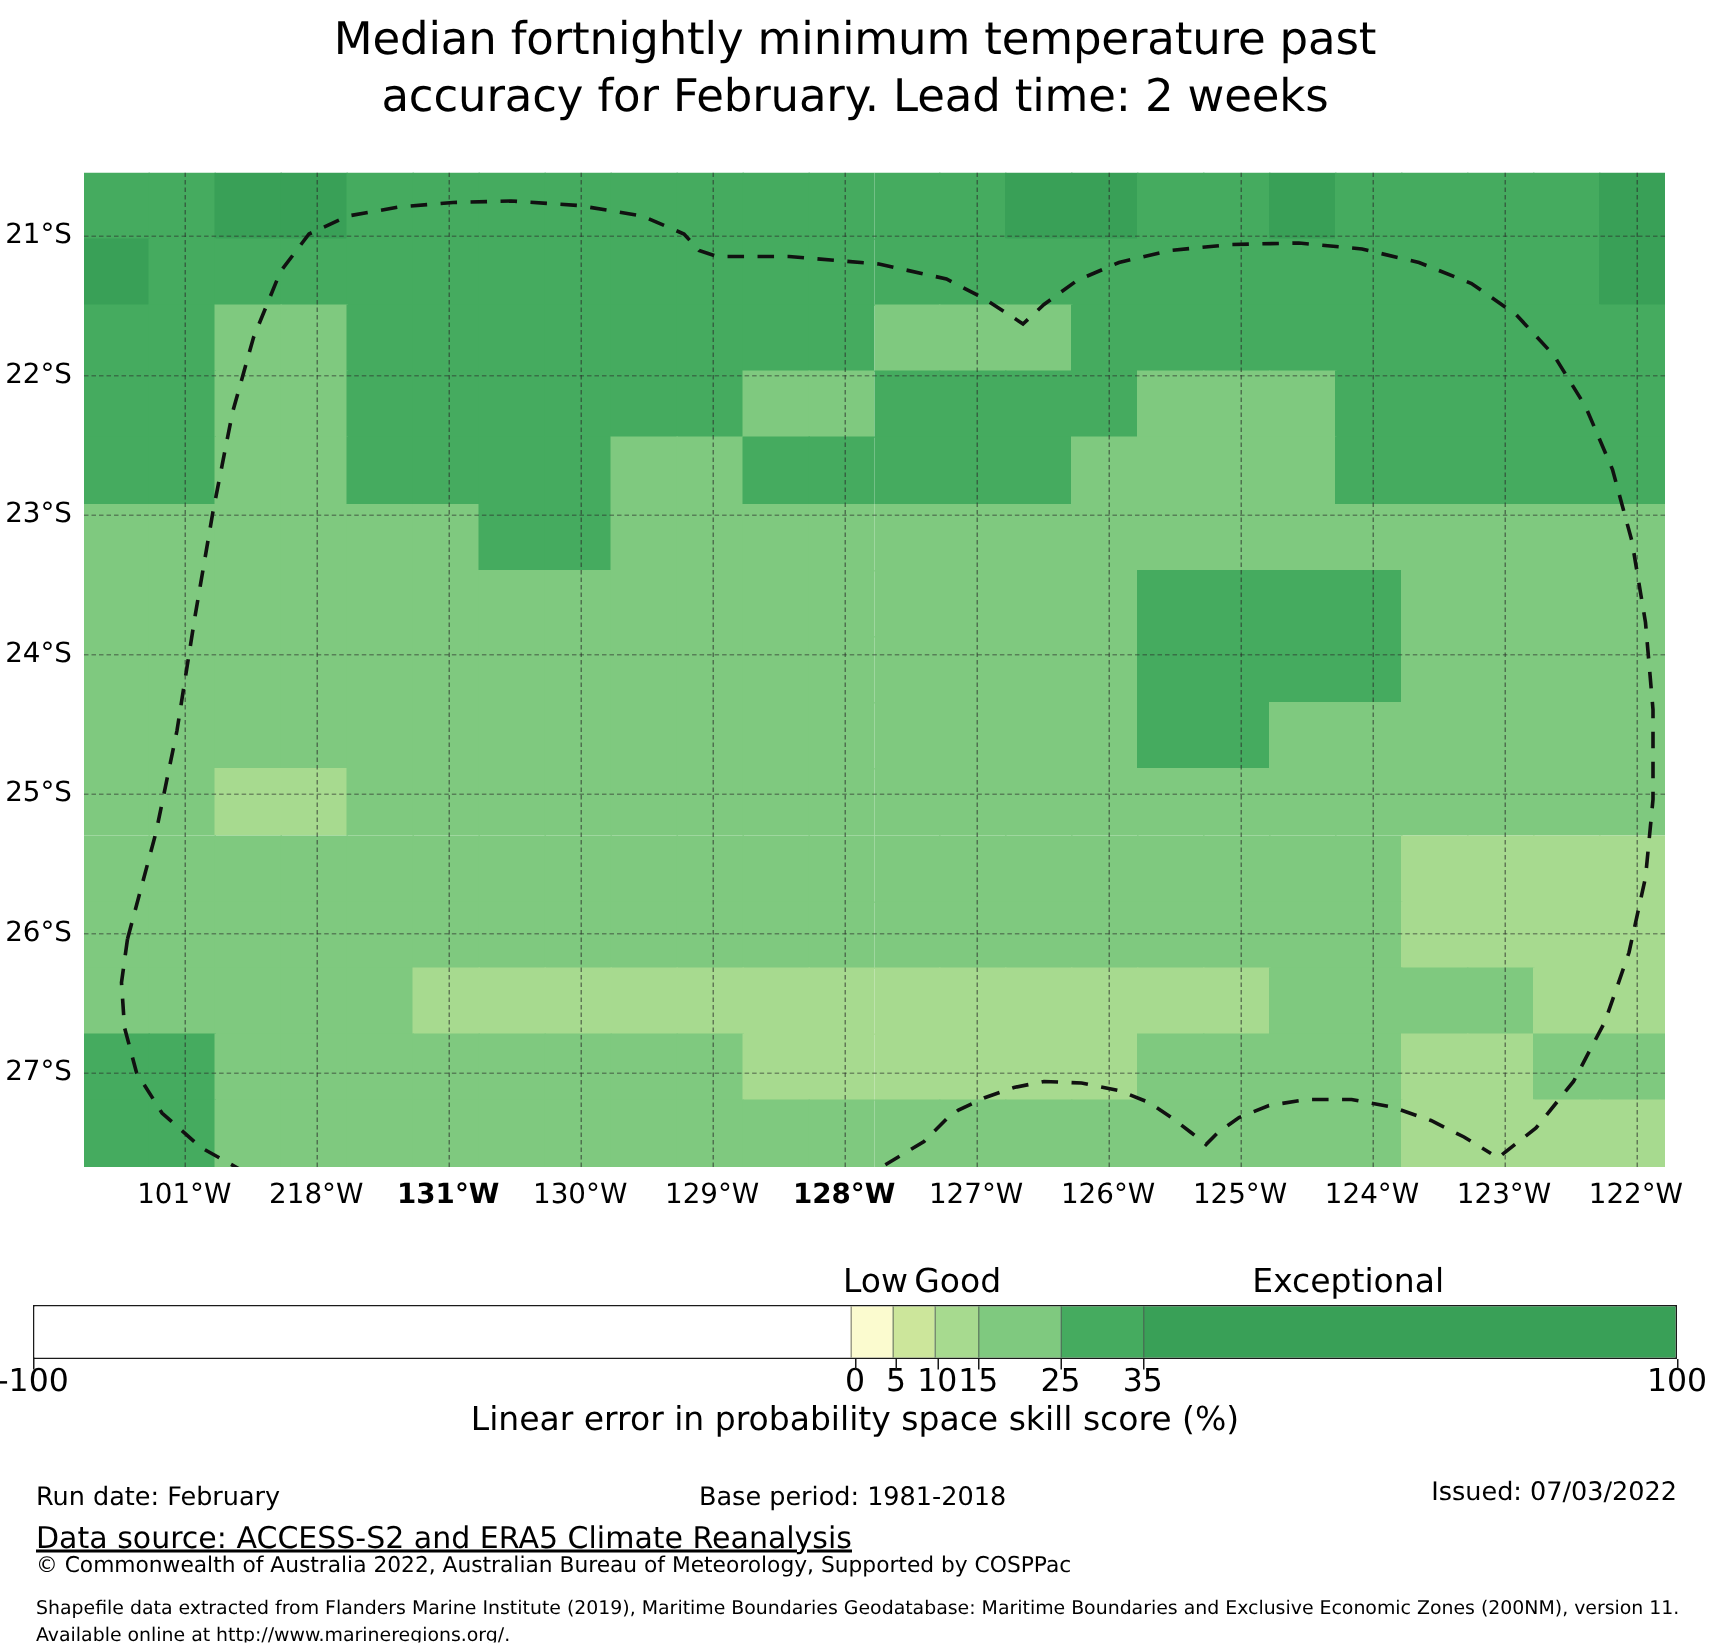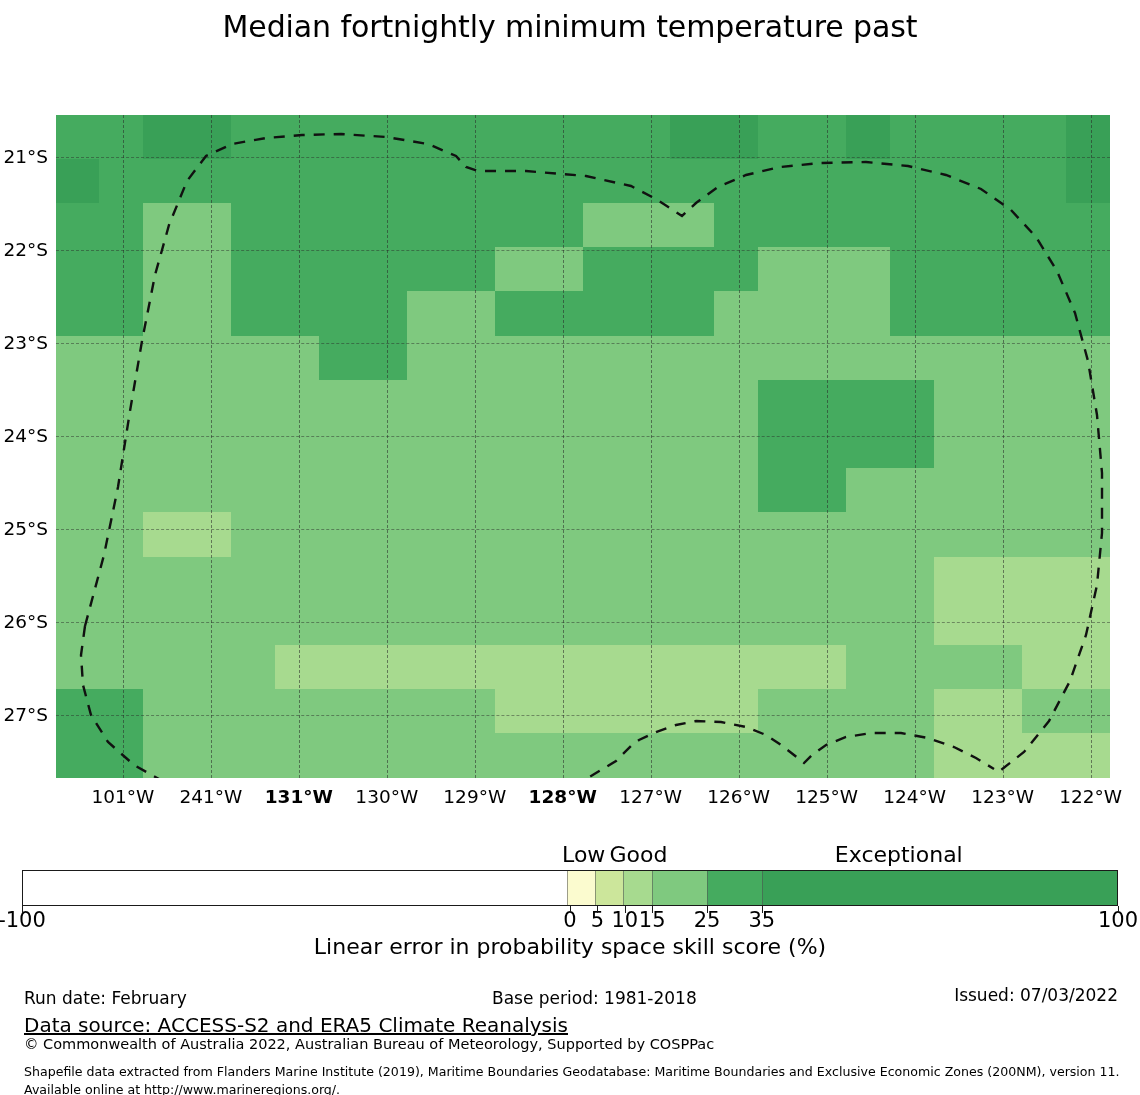--- a/index.html
+++ b/index.html
@@ -61,33 +61,34 @@
   }
   .cbtickmark{position:absolute;top:68px;width:0;height:7px;border-left:1.6px solid #1a1a1a;}
   #cbar-label{
     position:absolute;left:0;top:96px;width:1140px;text-align:center;
     font-size:22px;white-space:pre;
   }
 
   
   #footer{position:absolute;left:0;top:980px;width:1140px;height:115px;}
   .f-run{position:absolute;left:24px;top:8px;font-size:17px;white-space:pre;}
-  .f-base{position:absolute;left:492px;top:8px;font-size:17px;white-space:pre;}
+  .f-base{position:absolute;left:466px;top:8px;font-size:17px;white-space:pre;}
   .f-issued{position:absolute;right:22px;top:5px;font-size:17px;white-space:pre;}
   .f-src{position:absolute;left:24px;top:33px;font-size:20px;white-space:pre;text-decoration:underline;}
   .f-copy{position:absolute;left:24px;top:56px;font-size:14.5px;white-space:pre;}
   .f-shape{position:absolute;left:24px;top:83px;width:1098px;font-size:12.6px;line-height:1.45;}
 </style>
 </head>
 <body>
 
 <div id="figure">
 
   <div id="title">
     <span class="ln">Median fortnightly minimum temperature past</span>
+    <span class="ln">accuracy for February. Lead time: 2 weeks</span>
   </div>
 
   <div id="map-area">
     <div id="cells">
         <div class="cell" style="left: -0.5px; top: -0.5px; width: 44.9167px; height: 45.2px; background: rgb(69, 171, 95);"></div>
         <div class="cell" style="left: 43.4167px; top: -0.5px; width: 44.9167px; height: 45.2px; background: rgb(69, 171, 95);"></div>
         <div class="cell" style="left: 87.3333px; top: -0.5px; width: 44.9167px; height: 45.2px; background: rgb(57, 160, 87);"></div>
         <div class="cell" style="left: 131.25px; top: -0.5px; width: 44.9167px; height: 45.2px; background: rgb(57, 160, 87);"></div>
         <div class="cell" style="left: 175.167px; top: -0.5px; width: 44.9167px; height: 45.2px; background: rgb(69, 171, 95);"></div>
         <div class="cell" style="left: 219.083px; top: -0.5px; width: 44.9167px; height: 45.2px; background: rgb(69, 171, 95);"></div>
@@ -529,21 +530,21 @@
   </div>
 
 <div class="ytick" style="top: 145.844px;">21°S</div>
     <div class="ytick" style="top: 238.832px;">22°S</div>
     <div class="ytick" style="top: 331.819px;">23°S</div>
     <div class="ytick" style="top: 424.806px;">24°S</div>
     <div class="ytick" style="top: 517.794px;">25°S</div>
     <div class="ytick" style="top: 610.781px;">26°S</div>
     <div class="ytick" style="top: 703.769px;">27°S</div>
     <div class="xtick" style="left: 122.865px;">101°W</div>
-    <div class="xtick" style="left: 210.845px;">241°W</div>
+    <div class="xtick" style="left: 210.845px;">218°W</div>
     <div class="xtick" style="left: 298.825px; font-weight: bold;">131°W</div>
     <div class="xtick" style="left: 386.805px;">130°W</div>
     <div class="xtick" style="left: 474.785px;">129°W</div>
     <div class="xtick" style="left: 562.765px; font-weight: bold;">128°W</div>
     <div class="xtick" style="left: 650.745px;">127°W</div>
     <div class="xtick" style="left: 738.725px;">126°W</div>
     <div class="xtick" style="left: 826.705px;">125°W</div>
     <div class="xtick" style="left: 914.684px;">124°W</div>
     <div class="xtick" style="left: 1002.66px;">123°W</div>
     <div class="xtick" style="left: 1090.64px;">122°W</div>

